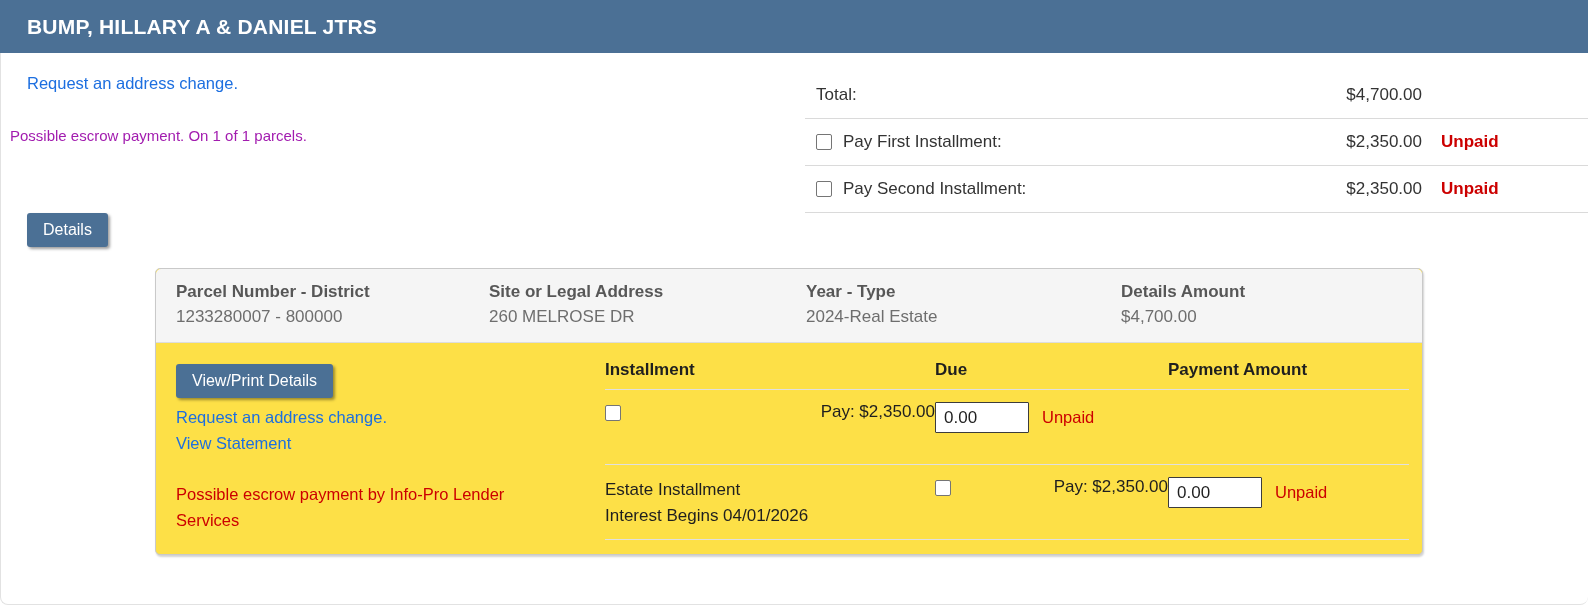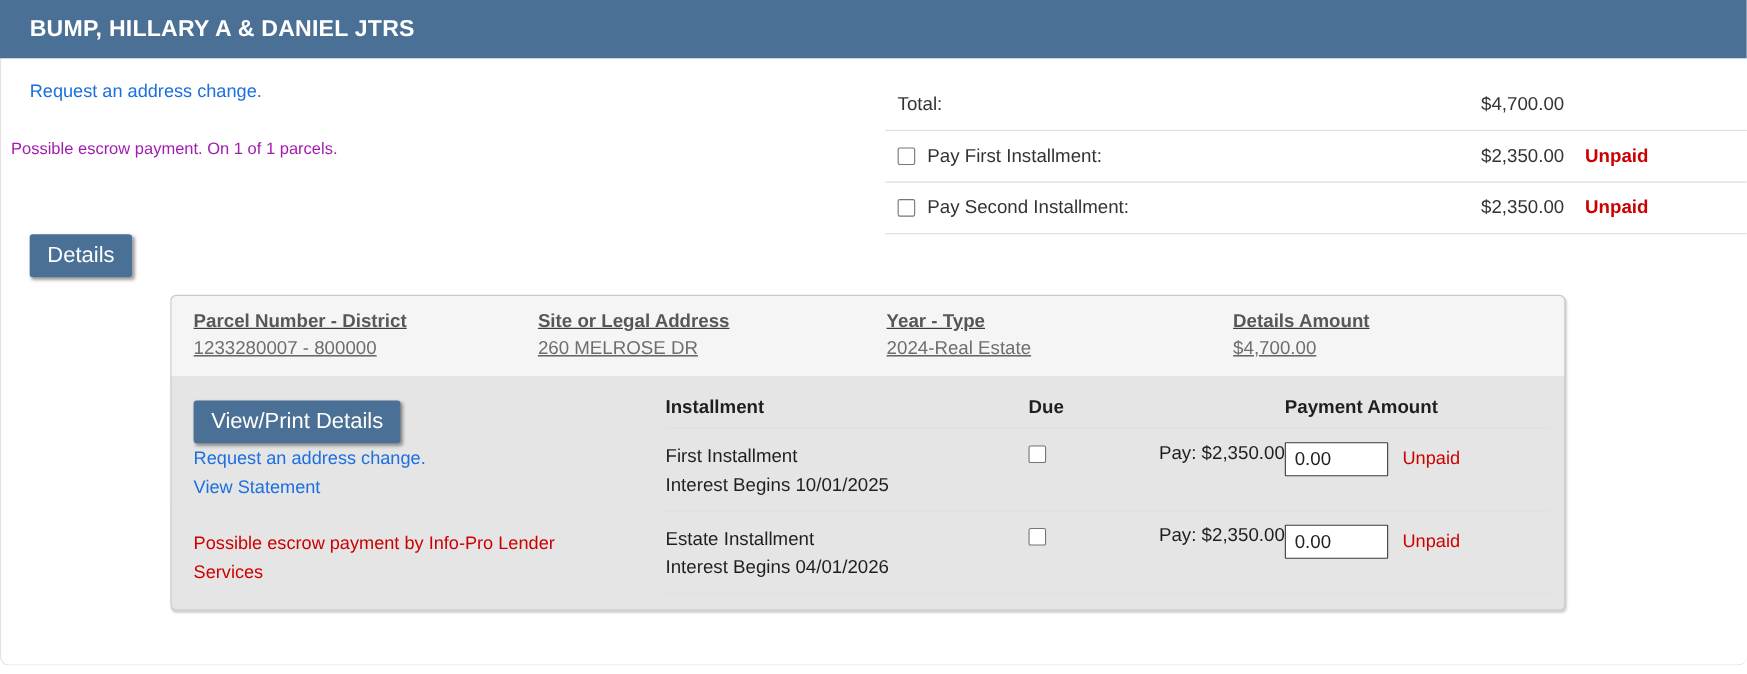--- a/index.html
+++ b/index.html
@@ -40,33 +40,32 @@
   .sum-amount { width: 120px; text-align: right; color: #333; }
   .sum-status { width: 166px; padding-left: 19px; font-weight: 700; color: #cc0000; }
   .cbx {
     appearance: none; -webkit-appearance: none;
     width: 16px; height: 16px; border: 1px solid #757575; border-radius: 2px;
     background: #fff; margin-right: 11px; cursor: pointer; flex: 0 0 auto;
   }
 
   
   .btn {
-    display: inline-block; background: #4b7095; color: #fff; font-size: 20px;
+    display: inline-block; background: #4b7095; color: #fff; font-size: 16px;
     font-family: "Liberation Sans", sans-serif;
     padding: 8px 16px; border: none; border-radius: 3px; cursor: pointer;
     box-shadow: 2px 2px 3px rgba(0,0,0,0.38);
   }
   .details-btn { position: absolute; left: 27px; top: 213px; }
 
   
   .panel {
     position: absolute; left: 155px; top: 268px; width: 1268px; height: 287px;
-    border: 1px solid #c9c9c9; border-radius: 5px; background: #e5e5e5;
+    border: 1px solid #c9c9c9; border-radius: 5px; background: #fde047;
     box-shadow: 1px 2px 2px rgba(0,0,0,0.18);
-    text-decoration: underline;
   }
   .panel-head {
     height: 74px; background: #f5f5f5; border-bottom: 1px solid #ddd;
     border-radius: 5px 5px 0 0;
     display: grid; grid-template-columns: 313px 317px 315px auto;
     padding: 13px 0 0 20px;
   }
   .ph-label { font-size: 17px; font-weight: 700; color: #575757; margin-bottom: 5px; }
   .ph-value { font-size: 17px; color: #6e6e6e; }
 
@@ -175,24 +174,20 @@
       <div class="panel-escrow">Possible escrow payment by Info-Pro Lender Services</div>
 
       <div class="itable">
         <div class="it-head">
           <div>Installment</div>
           <div>Due</div>
           <div>Payment Amount</div>
         </div>
 
         <div class="it-row">
-          <div class="it-name">
-            <div>First Installment</div>
-            <div>Interest Begins 10/01/2025</div>
-          </div>
           <div class="it-due">
             <input type="checkbox" class="cbx" style="">
             <span>Pay: $2,350.00</span>
           </div>
           <div class="it-pay">
             <input type="text" class="amt-input" value="0.00" style="">
             <span class="it-status">Unpaid</span>
           </div>
         </div>
 

